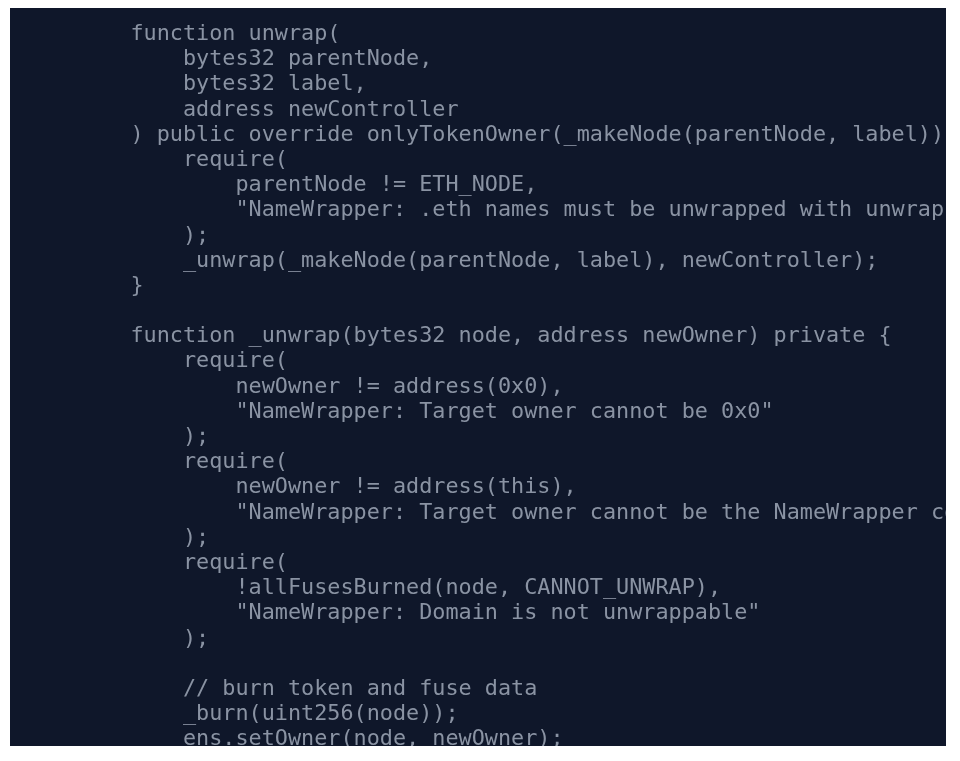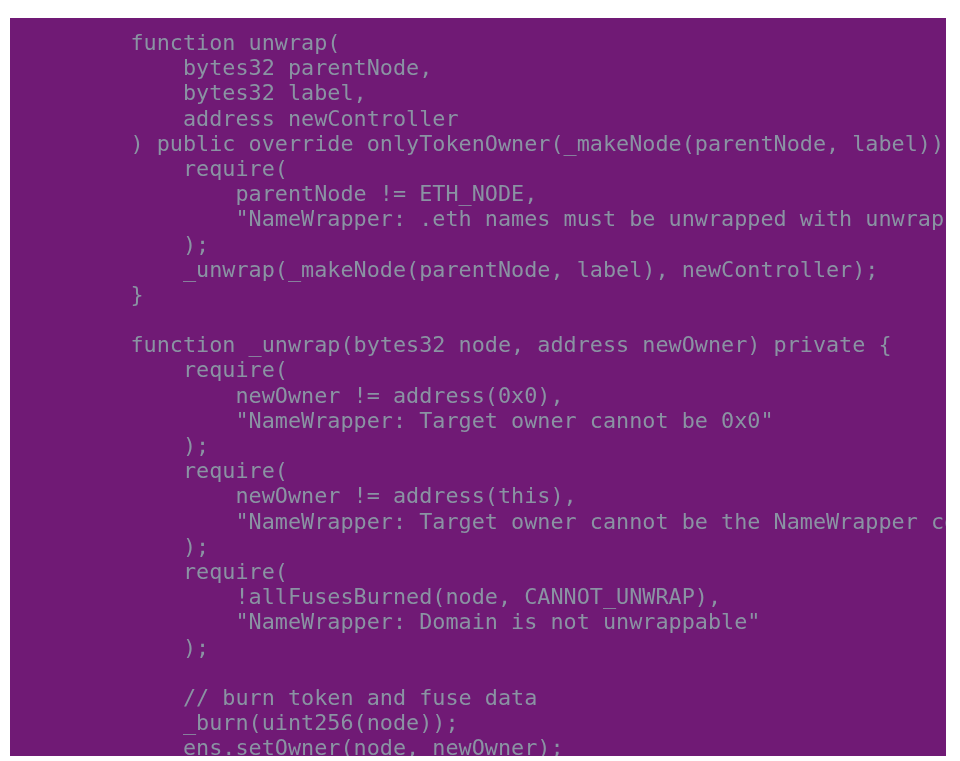--- a/index.html
+++ b/index.html
@@ -16,24 +16,24 @@
   #root {
     position: relative;
     width: 960px;
     height: 761px;
     background: #ffffff;
     box-sizing: border-box;
   }
   #code-panel {
     position: absolute;
     left: 10px;
-    top: 18px;
+    top: 8px;
     width: 936px;
     height: 738px;
-    background: #701a75;
+    background: #0f172a;
     overflow: hidden;
     box-sizing: border-box;
   }
   #code-block {
     position: absolute;
     left: 68px;
     top: 12px;
     width: 1400px;
     margin: 0;
     padding: 0;

